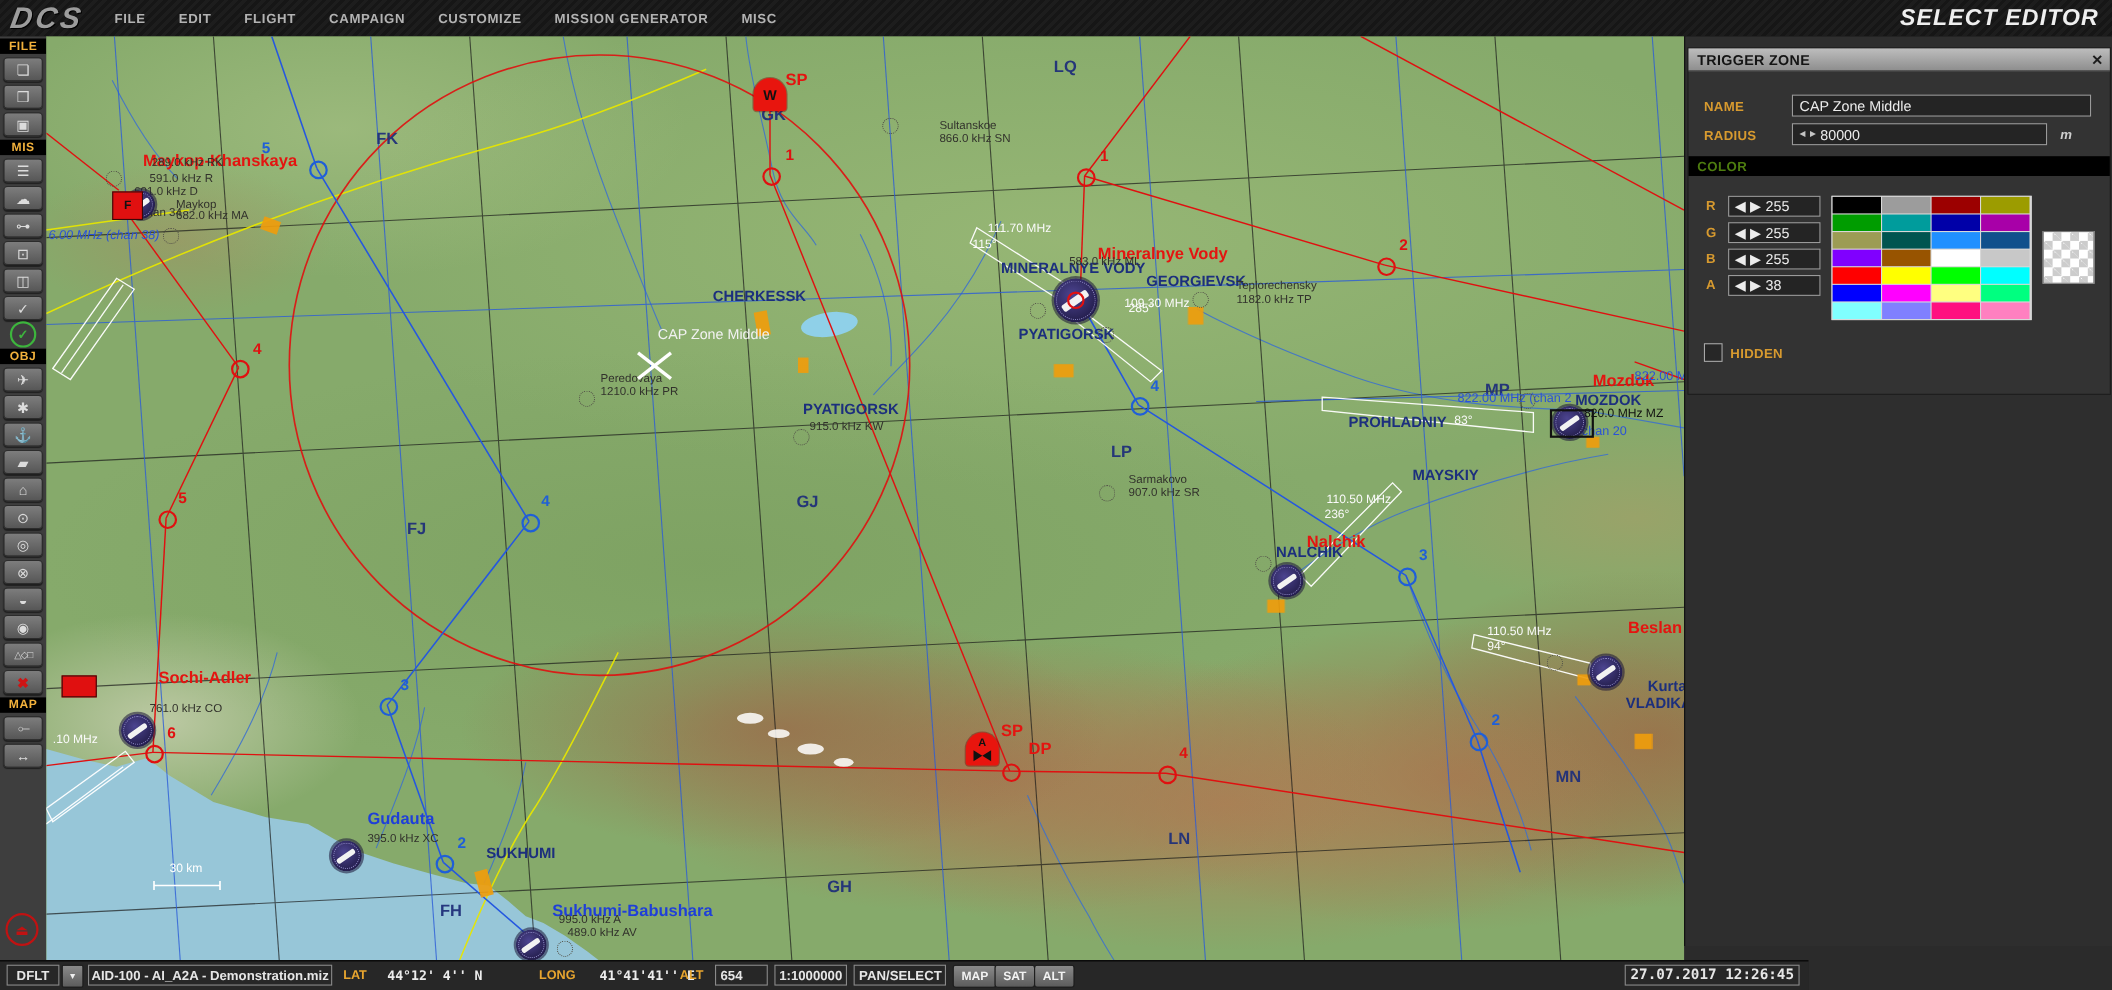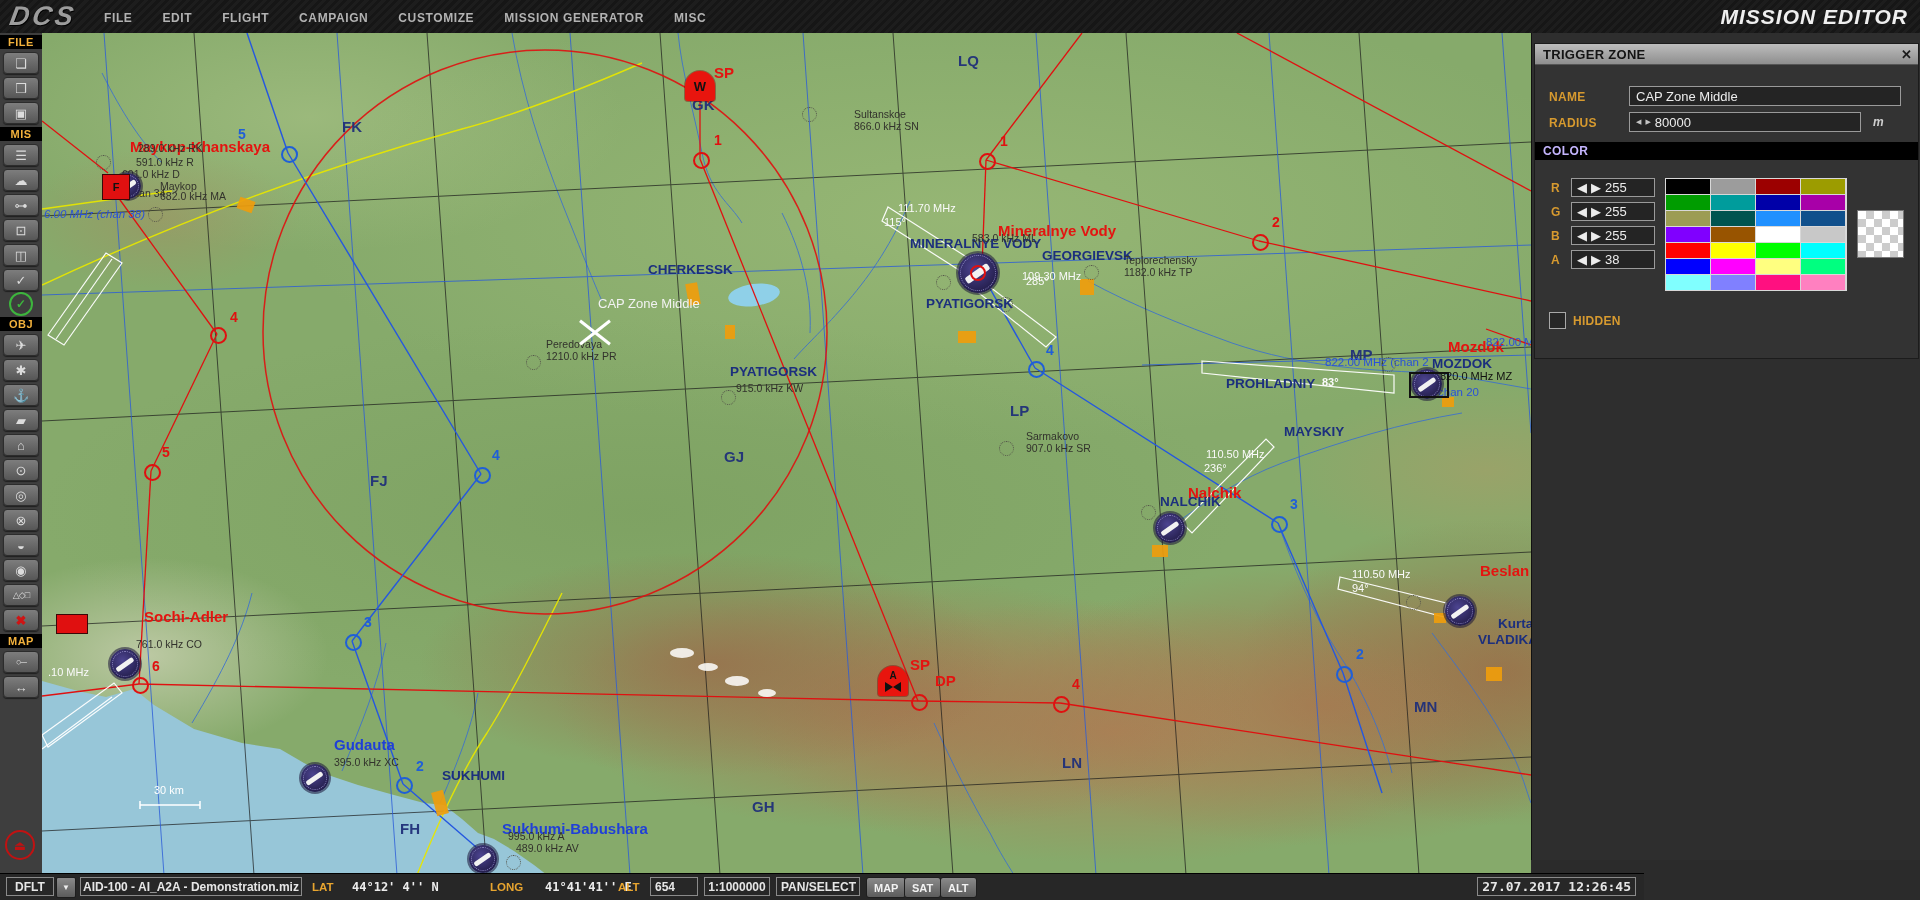--- a/index.html
+++ b/index.html
@@ -96,21 +96,21 @@
   #tz-header{position:absolute;left:0;top:0;right:0;height:20px;background:linear-gradient(#bdbdbd,#8e8e8e);
      display:flex;align-items:center;border-bottom:1px solid #555;}
   #tz-title{color:#141414;font-weight:bold;font-size:13px;margin-left:8px;letter-spacing:.3px;}
   #tz-close{margin-left:auto;margin-right:6px;color:#1c1c1c;font-weight:bold;font-size:13px;cursor:pointer;}
   .tz-label{position:absolute;color:#d79a2f;font-weight:bold;font-size:12px;letter-spacing:.3px;}
   .tz-input{position:absolute;background:#242424;border:1px solid #9a9a9a;color:#ececec;font-size:13px;
      display:flex;align-items:center;padding:0 6px;height:20px;box-sizing:border-box;}
   .spin{display:flex;align-items:center;gap:4px;}
   .spin .arr{color:#c4c4c4;font-size:7px;cursor:pointer;}
   #tz-colorbar{position:absolute;left:0;top:98px;right:0;height:18px;background:#000;display:flex;align-items:center;}
-  #tz-colorbar span{color:#c4b5fd;font-weight:bold;font-size:12px;margin-left:8px;letter-spacing:.4px;}
+  #tz-colorbar span{color:#4d7c0f;font-weight:bold;font-size:12px;margin-left:8px;letter-spacing:.4px;}
   #tz-channels{position:absolute;left:0;top:126px;width:130px;}
   .ch-row{position:absolute;left:0;height:20px;width:130px;}
   .ch-row .tz-label{position:static;display:inline-block;width:14px;margin-left:16px;}
   .ch-box{position:absolute;left:36px;top:0;width:84px;height:19px;background:#242424;border:1px solid #9a9a9a;
      box-sizing:border-box;display:flex;align-items:center;padding:0 5px;gap:4px;color:#ececec;font-size:13px;}
   #tz-palette{position:absolute;left:130px;top:134px;width:180px;display:grid;
      grid-template-columns:repeat(4,44px);grid-auto-rows:15px;gap:1px;background:#d8d8d8;
      border:1px solid #d8d8d8;}
   .swatch{cursor:pointer;}
   #tz-preview{position:absolute;left:322px;top:166px;width:45px;height:46px;background-color:#fff;
@@ -137,21 +137,21 @@
      justify-content:center;cursor:pointer;}
 </style>
 </head>
 <body>
 
 <div id="screen">
 
   <div id="menubar">
     <div id="logo">DCS</div>
     <nav id="menu-items"><span class="menu-item">FILE</span><span class="menu-item">EDIT</span><span class="menu-item">FLIGHT</span><span class="menu-item">CAMPAIGN</span><span class="menu-item">CUSTOMIZE</span><span class="menu-item">MISSION GENERATOR</span><span class="menu-item">MISC</span></nav>
-    <div id="app-title">MISSION EDITOR</div>
+    <div id="app-title">SELECT EDITOR</div>
   </div>
 
   <div id="toolbar">
       <div class="tb-header">FILE</div>
       <div class="tb-btn">
         <span>❏</span>
       </div>
       <div class="tb-btn">
         <span>❒</span>
       </div>
@@ -400,21 +400,21 @@
         <div class="map-label c-beacon" style="left: 930px; top: 200px;">583.0 kHz ML</div>
         <div class="map-label c-beacon" style="left: 96px; top: 110px;">289.0 kHz RK</div>
         <div class="map-label c-beacon" style="left: 94px; top: 124px;">591.0 kHz R</div>
         <div class="map-label c-beacon" style="left: 80px; top: 136px;">601.0 kHz D</div>
         <div class="map-label c-beacon" style="left: 118px; top: 148px;">Maykop</div>
         <div class="map-label c-beacon" style="left: 86px; top: 155px;">chan 34</div>
         <div class="map-label c-freq" style="left: 856px; top: 170px;">111.70 MHz</div>
         <div class="map-label c-freq" style="left: 842px; top: 184px;">115°</div>
         <div class="map-label c-freq" style="left: 980px; top: 238px;">109.30 MHz</div>
         <div class="map-label c-freq" style="left: 984px; top: 243px;">285°</div>
-        <div class="map-label c-freq" style="left: 1280px; top: 344px; font-weight: bold;">83°</div>
+        <div class="map-label c-freq" style="left: 1280px; top: 344px;">83°</div>
         <div class="map-label c-freq" style="left: 1164px; top: 416px;">110.50 MHz</div>
         <div class="map-label c-freq" style="left: 1162px; top: 430px;">236°</div>
         <div class="map-label c-freq" style="left: 1310px; top: 536px;">110.50 MHz</div>
         <div class="map-label c-freq" style="left: 1310px; top: 550px;">94°</div>
         <div class="map-label c-freq" style="left: 6px; top: 634px;">.10 MHz</div>
         <div class="map-label c-dark" style="left: 1398px; top: 338px;">820.0 MHz MZ</div>
         <div class="map-label c-blue-freq" style="left: 1396px; top: 354px;">chan 20</div>
         <div class="map-label c-blue-freq" style="left: 2px; top: 176px; font-style: italic;">6.00 MHz (chan 38)</div>
         <div class="map-label c-blue-freq" style="left: 1283px; top: 324px;">822.00 MHz (chan 2</div>
         <div class="map-label c-blue-freq" style="left: 1444px; top: 304px;">822.00 MH</div>

